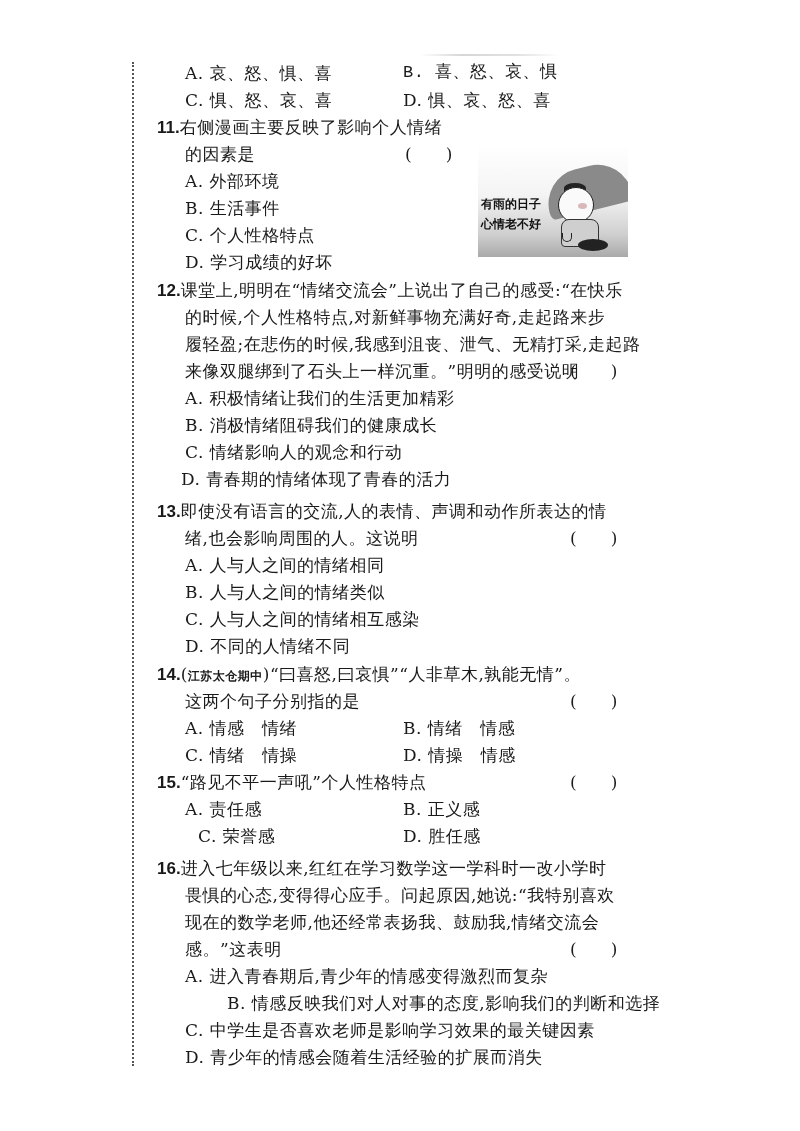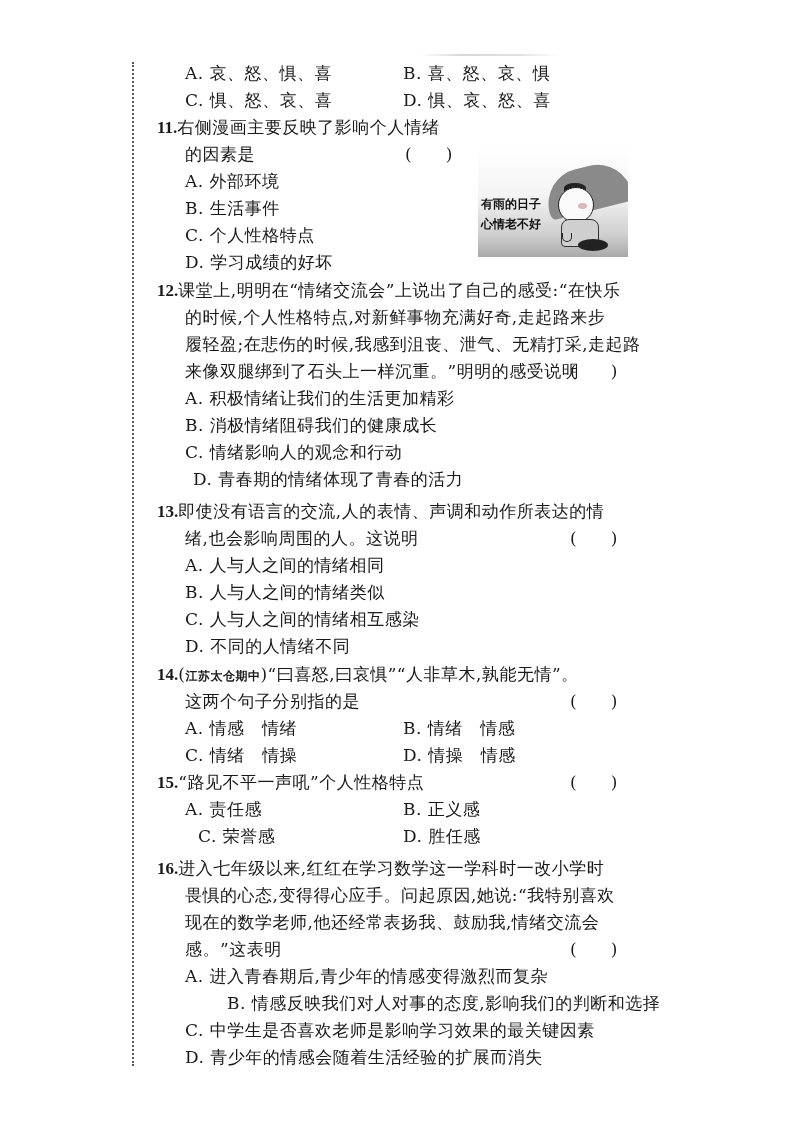--- a/index.html
+++ b/index.html
@@ -10,21 +10,21 @@
     .dotted-margin {
       position: absolute; left: 132px; top: 62px; height: 1004px; width: 0;
       border-left: 2px dotted #555;
     }
     .top-smudge {
       position: absolute; left: 420px; top: 54px; width: 140px; height: 2px;
       background: linear-gradient(90deg, rgba(200,200,200,0), #d6d6d6 30%, #e2e2e2 70%, rgba(200,200,200,0));
     }
     .page { position: absolute; left: 0; top: 0; width: 800px; }
     .line { position: absolute; font-size: 17px; line-height: 22px; white-space: nowrap; letter-spacing: 0.5px; }
-    .qnum { font-weight: bold; font-family: Liberation Serif, serif; letter-spacing: 0; }
+    .qnum { font-weight: bold; font-family: Liberation Sans, sans-serif; letter-spacing: 0; }
     .paren { position: absolute; font-size: 17px; line-height: 22px; }
     .source-tag { font-family: "DejaVu Sans", sans-serif; font-weight: bold; font-size: 12px; letter-spacing: 0.5px; }
     .cartoon {
       position: absolute; left: 478px; top: 145px; width: 150px; height: 112px;
       background: linear-gradient(180deg, #ffffff 0%, #f4f4f4 45%, #cfcfcf 80%, #a9a9a9 100%);
       overflow: hidden;
     }
     .cartoon .caption {
       position: absolute; left: 3px; top: 49px; font-family: "DejaVu Sans", sans-serif; font-weight: bold;
       font-size: 12px; line-height: 20px; color: #111;
@@ -50,21 +50,21 @@
 </head>
 <body>
 
 <div class="top-smudge"></div>
 <div class="dotted-margin"></div>
 
 <div class="page">
 
   <div>
     <div class="line" style="left:185px; top:62px;">A. 哀、怒、惧、喜</div>
-    <div class="line" style="left:403px; top:62px;">B. 喜、怒、哀、惧</div>
+    <div class="line" style="left:403px; top:62px;font-family:Liberation Mono, monospace;">B. 喜、怒、哀、惧</div>
     <div class="line" style="left:185px; top:89px;">C. 惧、怒、哀、喜</div>
     <div class="line" style="left:403px; top:89px;">D. 惧、哀、怒、喜</div>
   </div>
 
   <div>
     <div class="line" style="left:157px; top:116px;">
       <span class="qnum">11.</span><span>右侧漫画主要反映了影响个人情绪</span>
     </div>
     <div class="line" style="left:185px; top:143px;">的因素是</div>
     <div class="paren" style="left:405px; top:143px;">(　　)</div>
@@ -92,21 +92,21 @@
     <div class="line" style="left:157px; top:279px;text-align:right;">
       <span class="qnum">12.</span><span>课堂上,明明在“情绪交流会”上说出了自己的感受:“在快乐</span>
     </div>
     <div class="line" style="left:185px; top:306px;">的时候,个人性格特点,对新鲜事物充满好奇,走起路来步</div>
     <div class="line" style="left:185px; top:333px;">履轻盈;在悲伤的时候,我感到沮丧、泄气、无精打采,走起路</div>
     <div class="line" style="left:185px; top:360px;">来像双腿绑到了石头上一样沉重。”明明的感受说明</div>
     <div class="paren" style="left:570px; top:360px;">(　　)</div>
     <div class="line" style="left:185px; top:387px;">A. 积极情绪让我们的生活更加精彩</div>
     <div class="line" style="left:185px; top:414px;">B. 消极情绪阻碍我们的健康成长</div>
     <div class="line" style="left:185px; top:441px;">C. 情绪影响人的观念和行动</div>
-    <div class="line" style="left:193px; top:468px;text-align:right;">D. 青春期的情绪体现了青春的活力</div>
+    <div class="line" style="left:181px; top:468px;text-align:right;">D. 青春期的情绪体现了青春的活力</div>
   </div>
 
   <div>
     <div class="line" style="left:157px; top:500px;">
       <span class="qnum">13.</span><span>即使没有语言的交流,人的表情、声调和动作所表达的情</span>
     </div>
     <div class="line" style="left:185px; top:527px;">绪,也会影响周围的人。这说明</div>
     <div class="paren" style="left:570px; top:527px;">(　　)</div>
     <div class="line" style="left:185px; top:554px;">A. 人与人之间的情绪相同</div>
     <div class="line" style="left:185px; top:581px;">B. 人与人之间的情绪类似</div>

